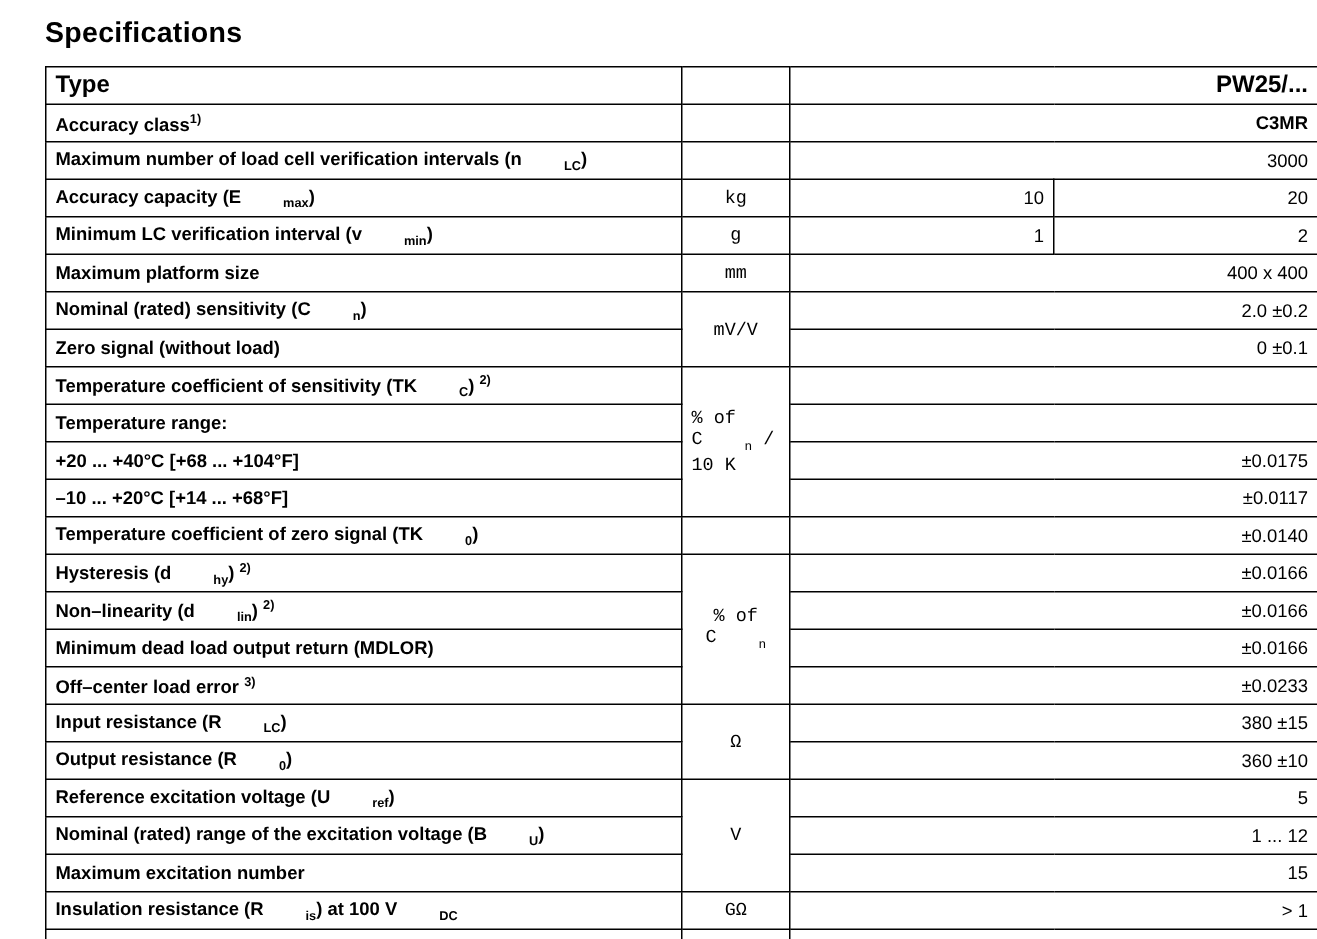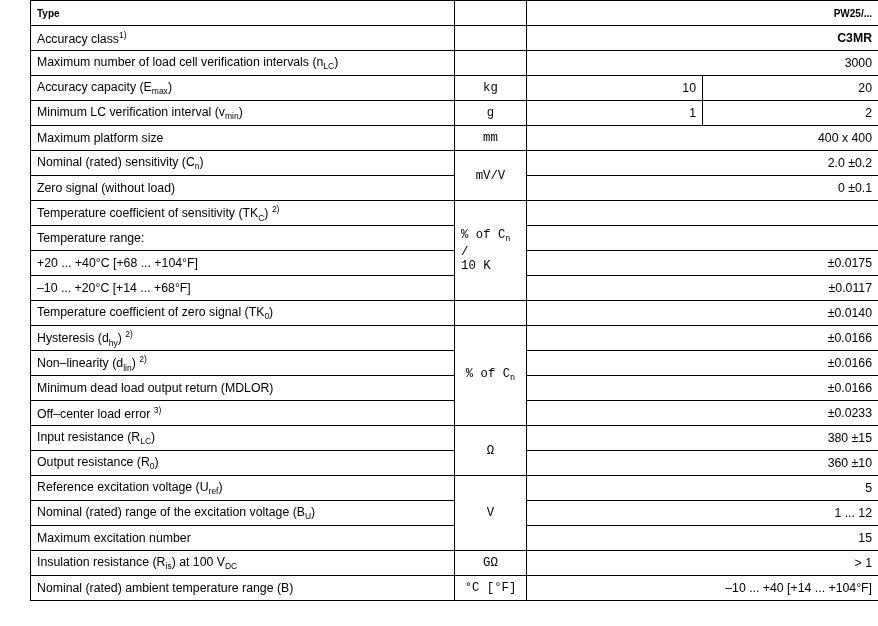--- a/index.html
+++ b/index.html
@@ -40,50 +40,51 @@
     vertical-align: middle;
     height: 20px;
   }
   .col-type   { width: 424px; }
   .col-unit   { width: 72px; }
   .col-v1     { width: 176px; }
   .col-v2     { width: 176px; }
 
   .hdr td {
     font-weight: bold;
-    font-size: 10px;
+    font-size: 16px;
     height: 24px;
     padding-top: 2px;
     padding-bottom: 2px;
   }
   .label {
-    font-weight: normal;
+    font-weight: bold;
     text-align: left;
   }
   .unit {
     text-align: center;
     font-weight: normal;
     font-family: Liberation Mono, monospace;
   }
   .val {
     text-align: right;
     font-weight: normal;
   }
   .val.bold { font-weight: bold; padding-left: 44px; }
   .indent1 { padding-left: 20px; margin-top: 18px; }
-  .indent2 { padding-left: 34px; font-weight: normal; }
-  .sub { font-size: 8.5px; vertical-align: sub; }
+  .indent2 { padding-left: 34px; font-weight: bold; }
+  .sub { font-size: 8.5px; vertical-align: sub; margin-left: 28px; }
   .sup { font-size: 8.5px; vertical-align: super; }
   .cellcenter { text-align: left; }
 </style>
 </head>
 <body>
 
 <div class="page">
 
+  <div class="page-title">Specifications</div>
 
   <table class="spec">
     <colgroup>
       <col class="col-type">
         <col class="col-unit">
         <col class="col-v1">
         <col class="col-v2">
     </colgroup>
     <tbody>
 

